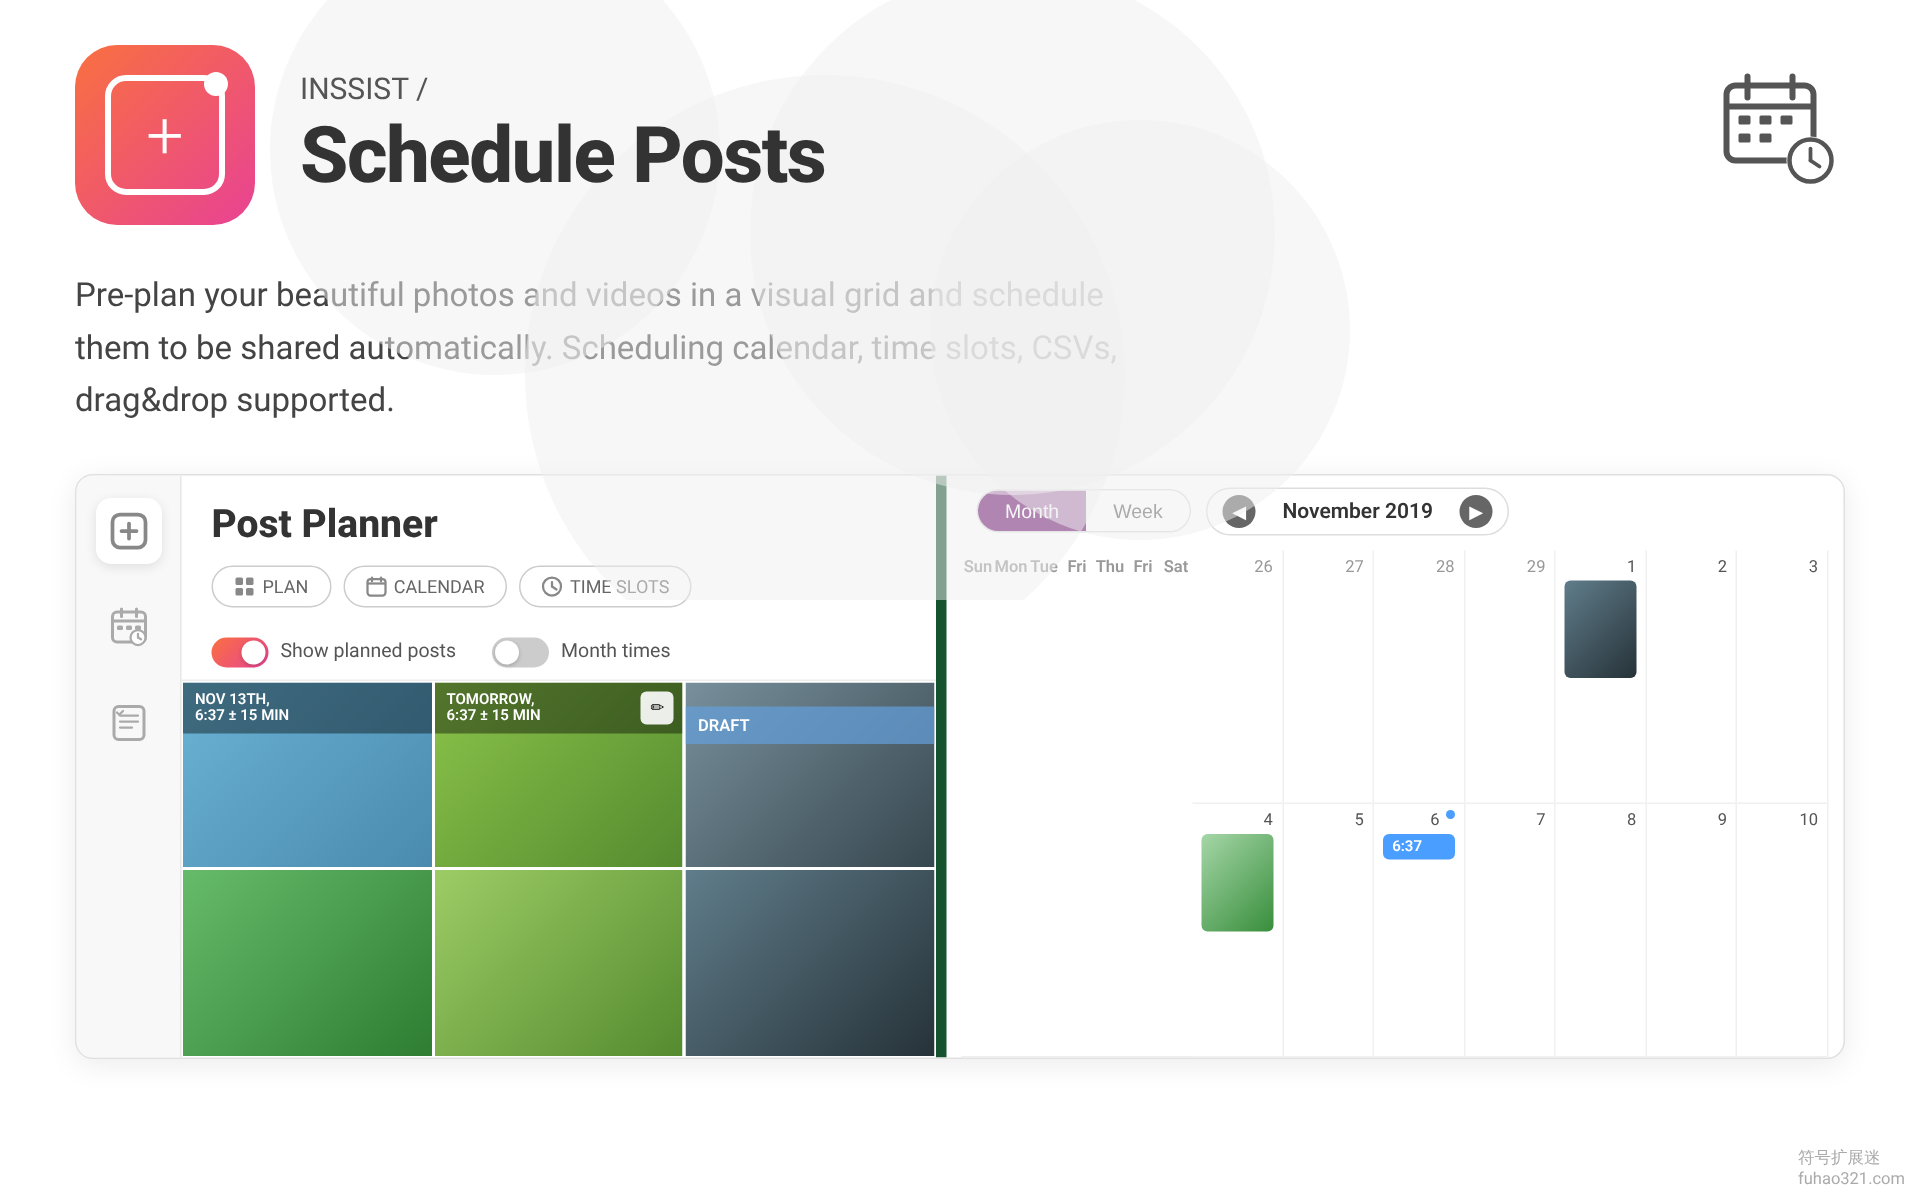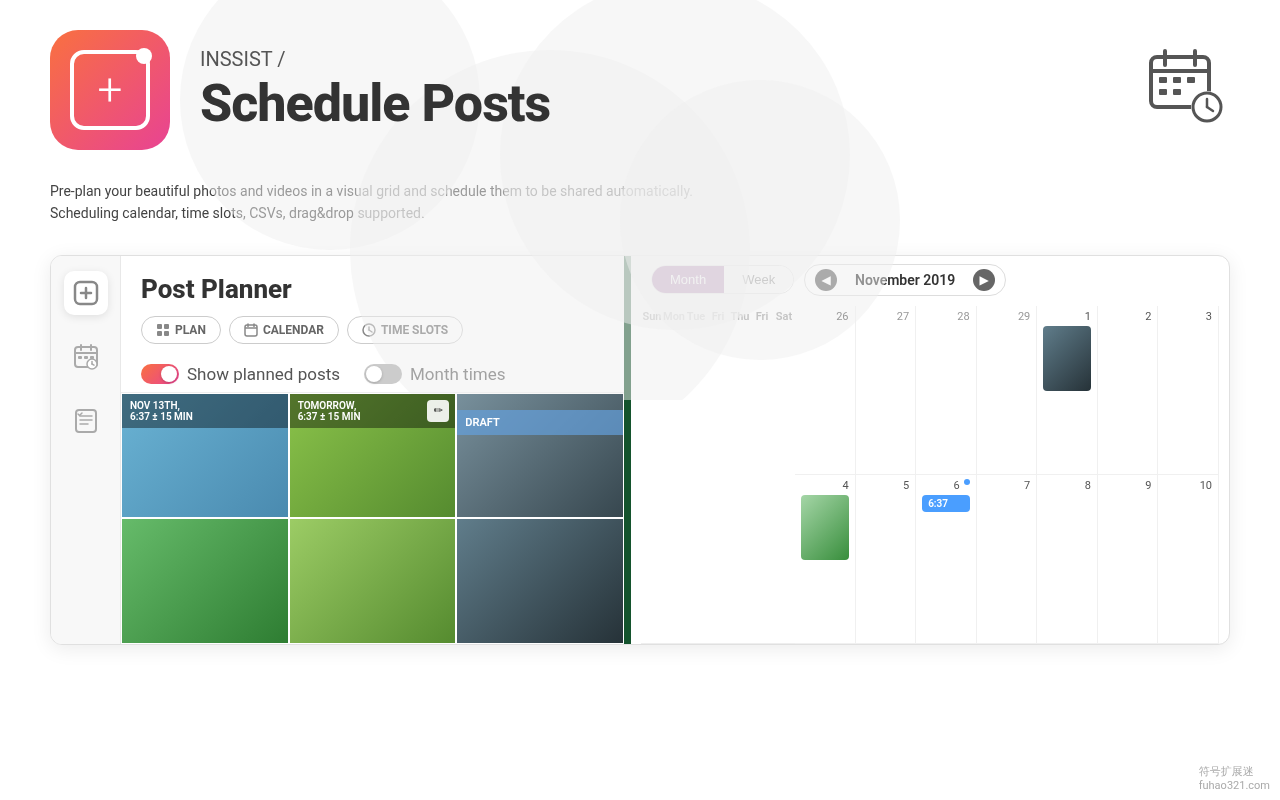--- a/index.html
+++ b/index.html
@@ -81,21 +81,21 @@
 
     
     .cal-icon-svg {
       width: 80px;
       height: 80px;
     }
 
     
     .description {
       padding: 10px 50px 30px 50px;
-      font-size: 14px;
+      font-size: 22px;
       color: #444;
       line-height: 1.6;
       max-width: 800px;
     }
 
     
     .deco-circles {
       position: absolute;
       top: 0;
       left: 0;
@@ -174,41 +174,41 @@
       gap: 8px;
     }
     .planner-tab {
       display: flex;
       align-items: center;
       gap: 5px;
       padding: 6px 14px;
       border-radius: 20px;
       border: 1.5px solid #ccc;
       font-size: 12px;
-      font-weight: 700;
+      font-weight: 400;
       color: #666;
       cursor: pointer;
       background: white;
     }
     .planner-tab .tab-icon {
       width: 14px;
       height: 14px;
     }
     .toggles {
       padding: 8px 20px;
       display: flex;
       gap: 24px;
       align-items: center;
       border-bottom: 1px solid #eee;
     }
     .toggle-item {
       display: flex;
       align-items: center;
       gap: 8px;
-      font-size: 17px;
+      font-size: 13px;
       color: #555;
     }
     .toggle {
       width: 38px;
       height: 20px;
       border-radius: 10px;
       position: relative;
       cursor: pointer;
     }
     .toggle.on { background: linear-gradient(135deg, #f97040, #e84393); }

